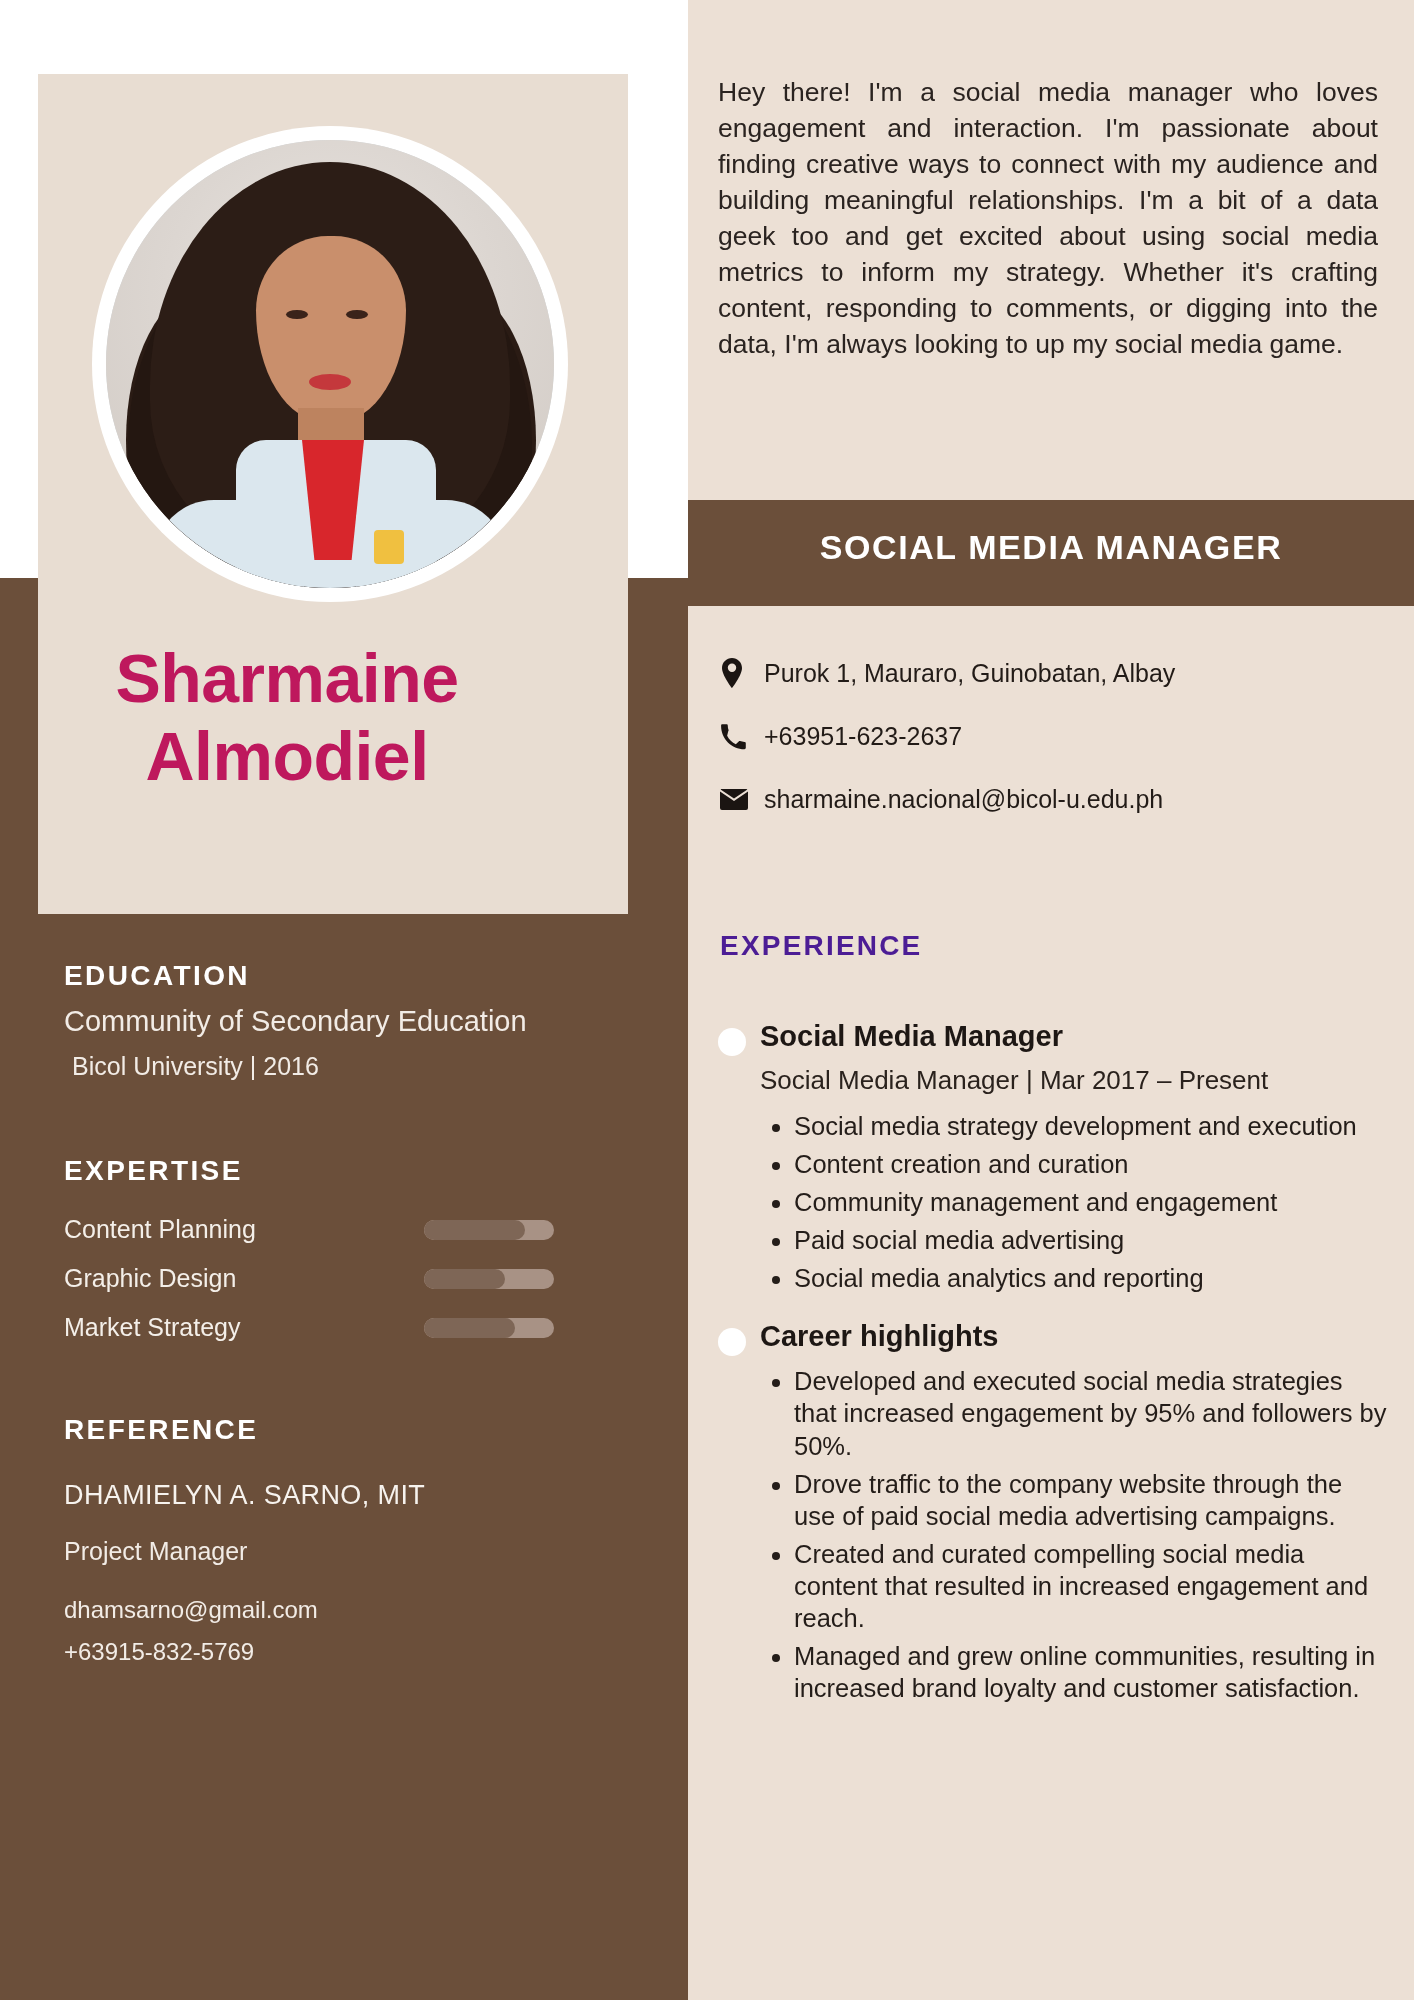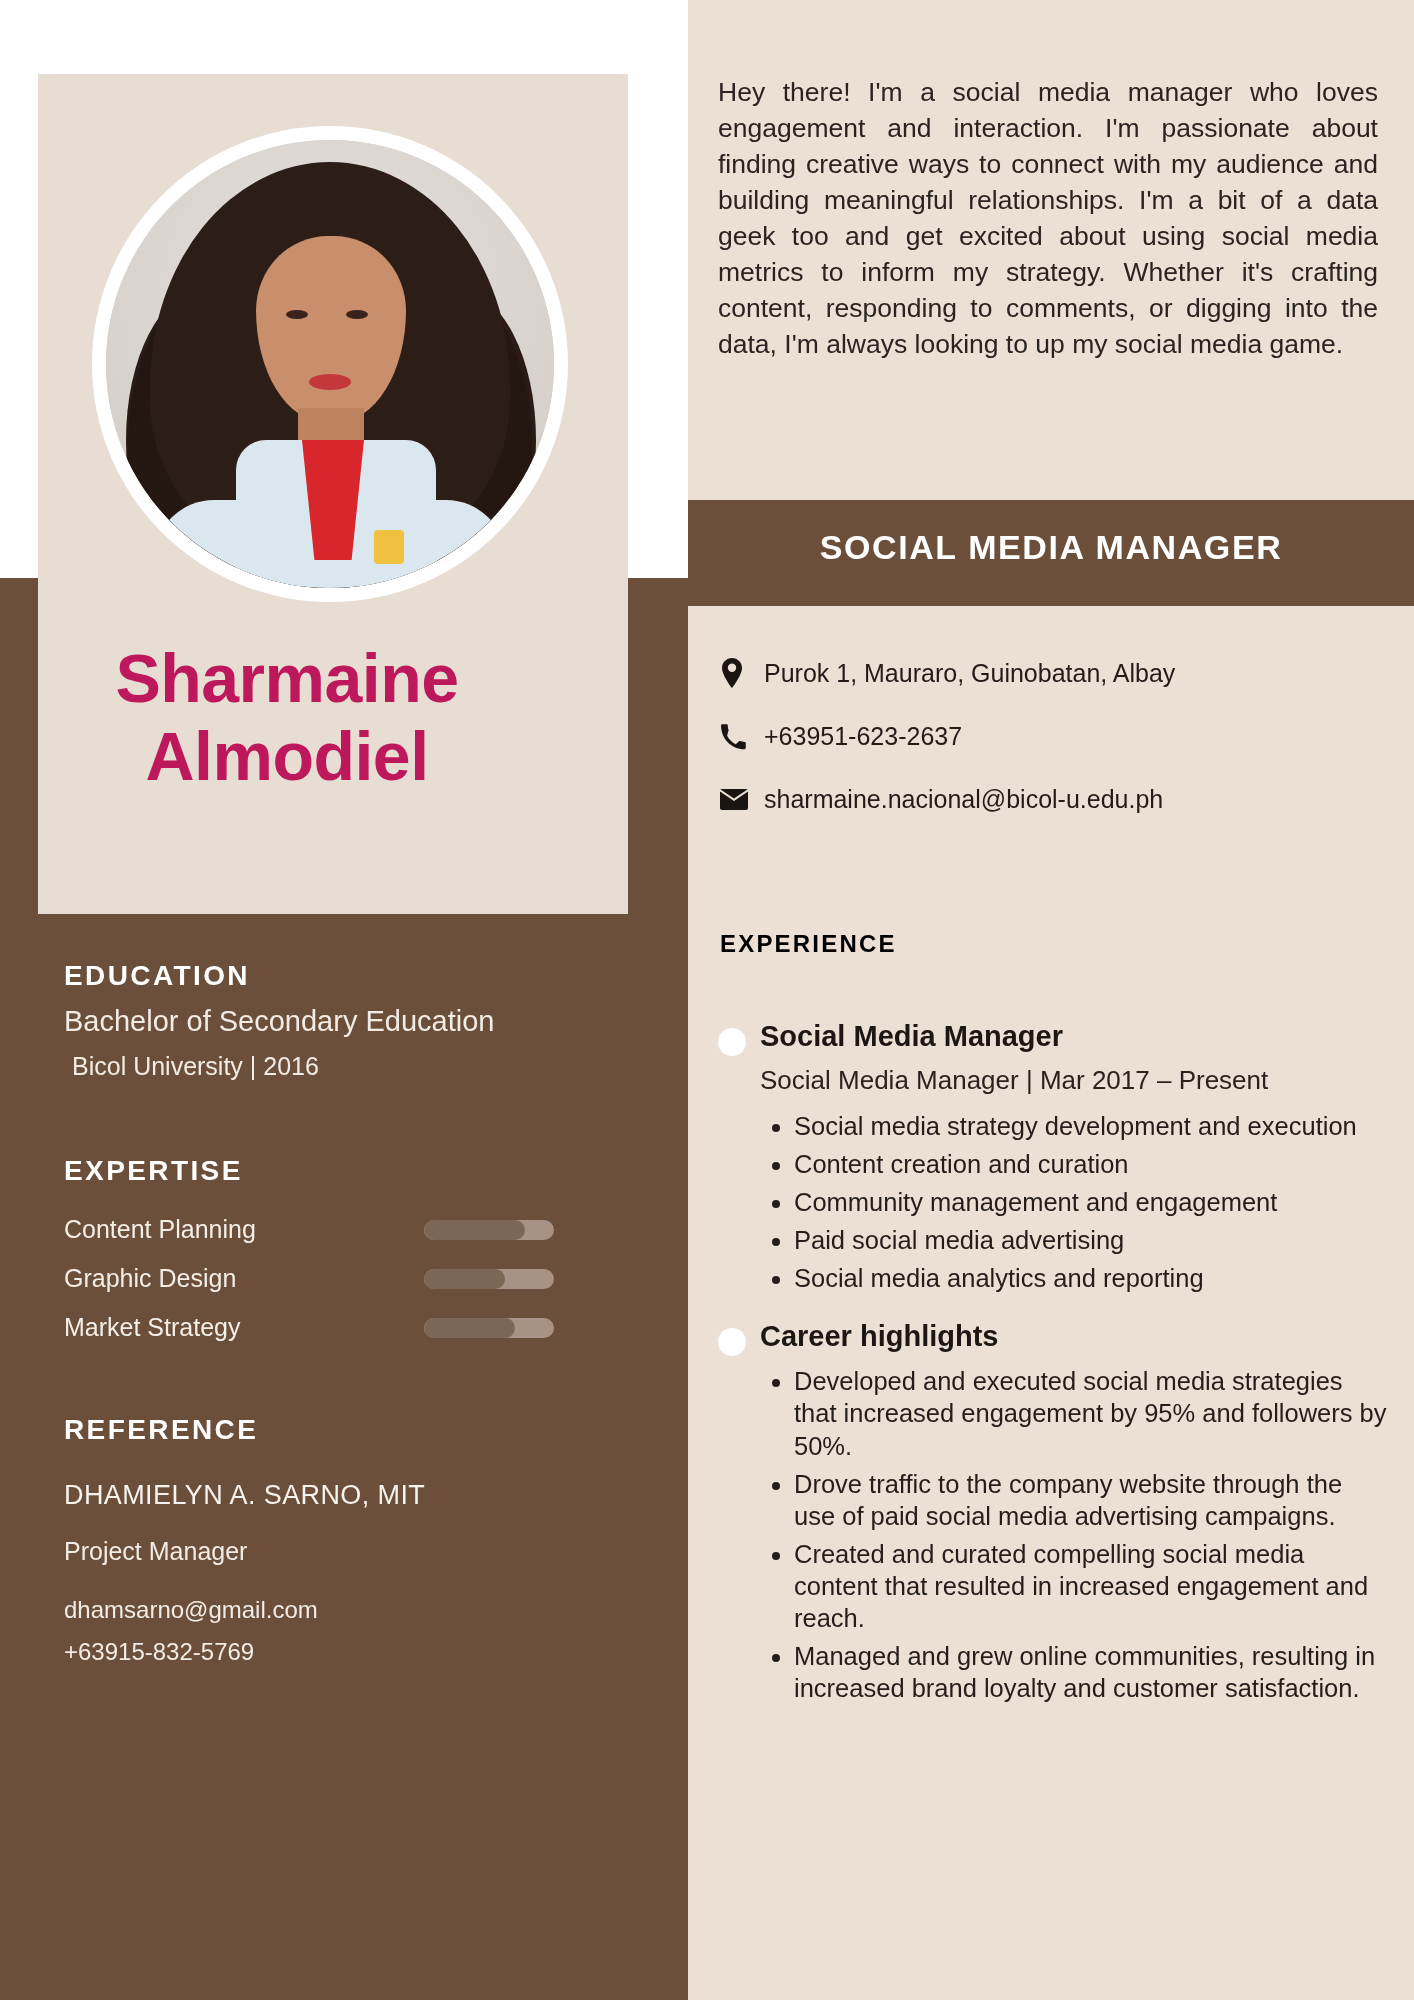--- a/index.html
+++ b/index.html
@@ -298,24 +298,24 @@
   }
   .contact-txt {
     font-size: 25px;
     color: #221b17;
   }
 
   .exp-head {
     position: absolute;
     left: 32px;
     top: 930px;
-    font-size: 24px;
+    font-size: 28px;
     font-weight: 700;
     letter-spacing: 2.2px;
-    color: #000000;
+    color: #4c1d95;
   }
 
   .timeline {
     position: absolute;
     left: 0;
     top: 1020px;
     width: 726px;
   }
   .dot {
     position: absolute;
@@ -383,21 +383,21 @@
 
     <div class="name-block">
       <div>Sharmaine</div>
       <div>Almodiel</div>
     </div>
 
     <div class="left-content">
 
       <div>
         <div class="sec-title">EDUCATION</div>
-        <p class="edu-degree">Bachelor of Secondary Education</p>
+        <p class="edu-degree">Community of Secondary Education</p>
         <p class="edu-school">Bicol University | 2016</p>
       </div>
 
       <div class="gap-l"></div>
 
       <div>
         <div class="sec-title">EXPERTISE</div>
         <div style="height:16px"></div>
         <div class="skill-row">
           <div class="skill-name">Content Planning</div>

